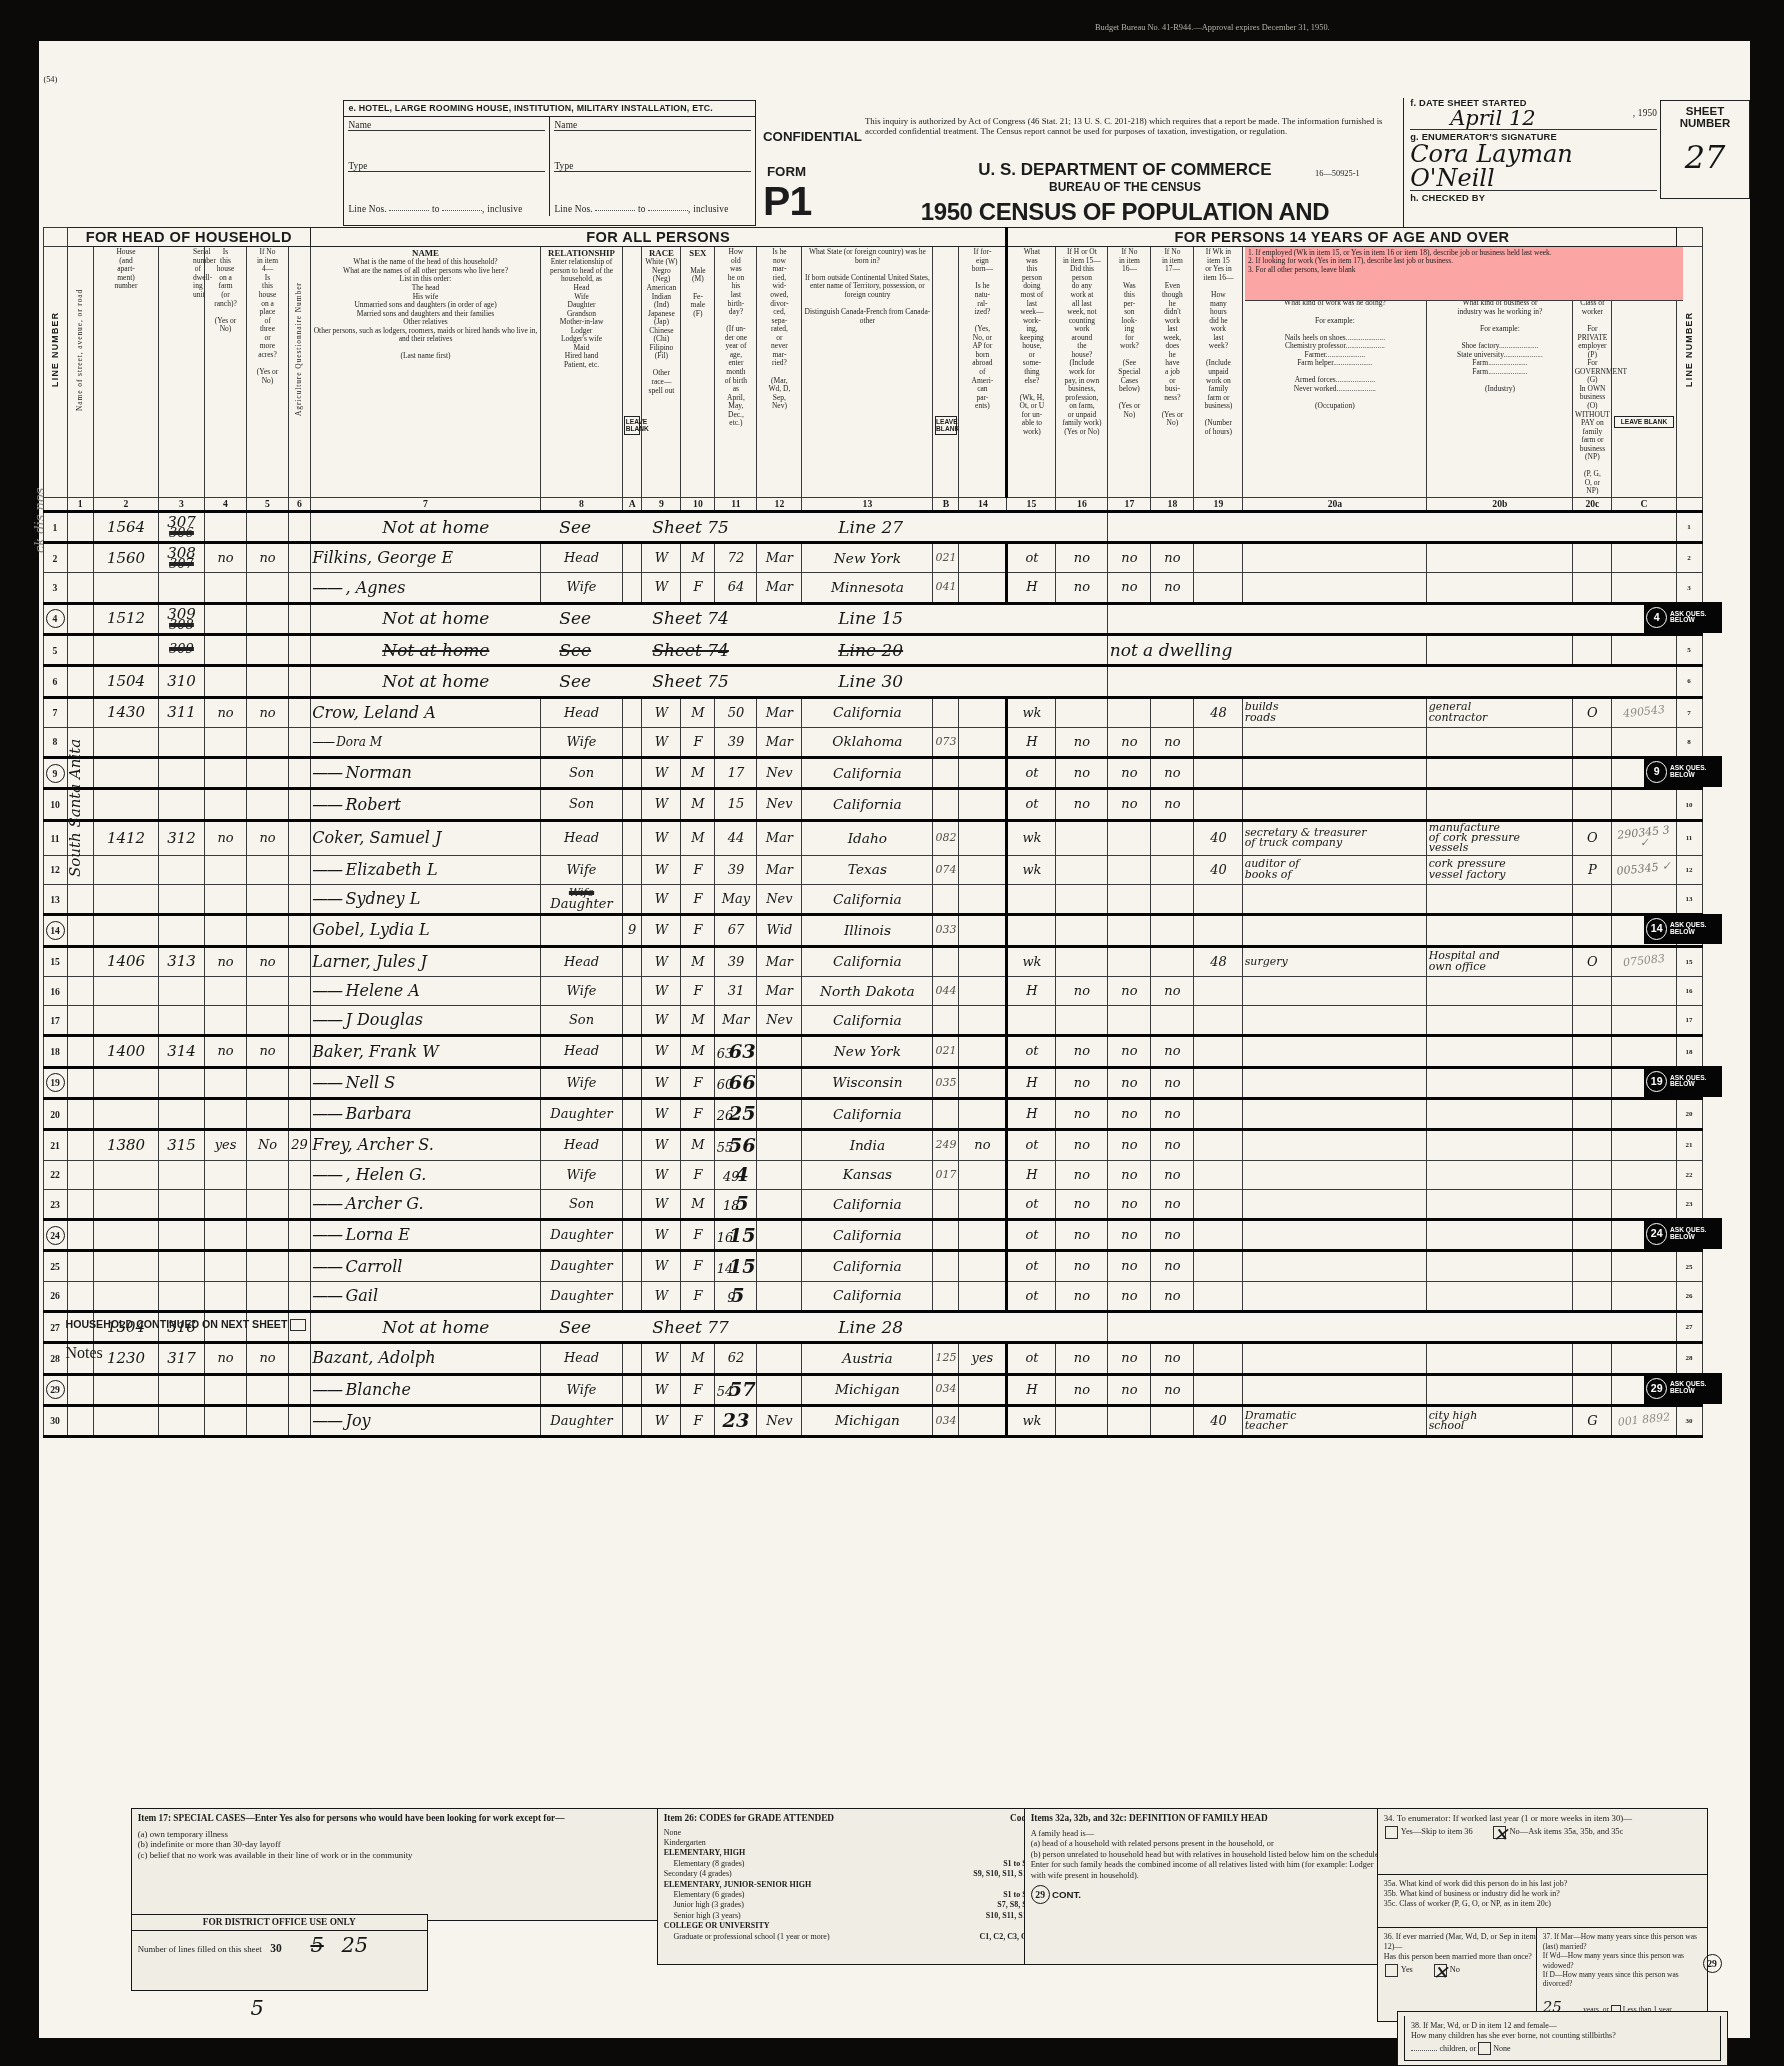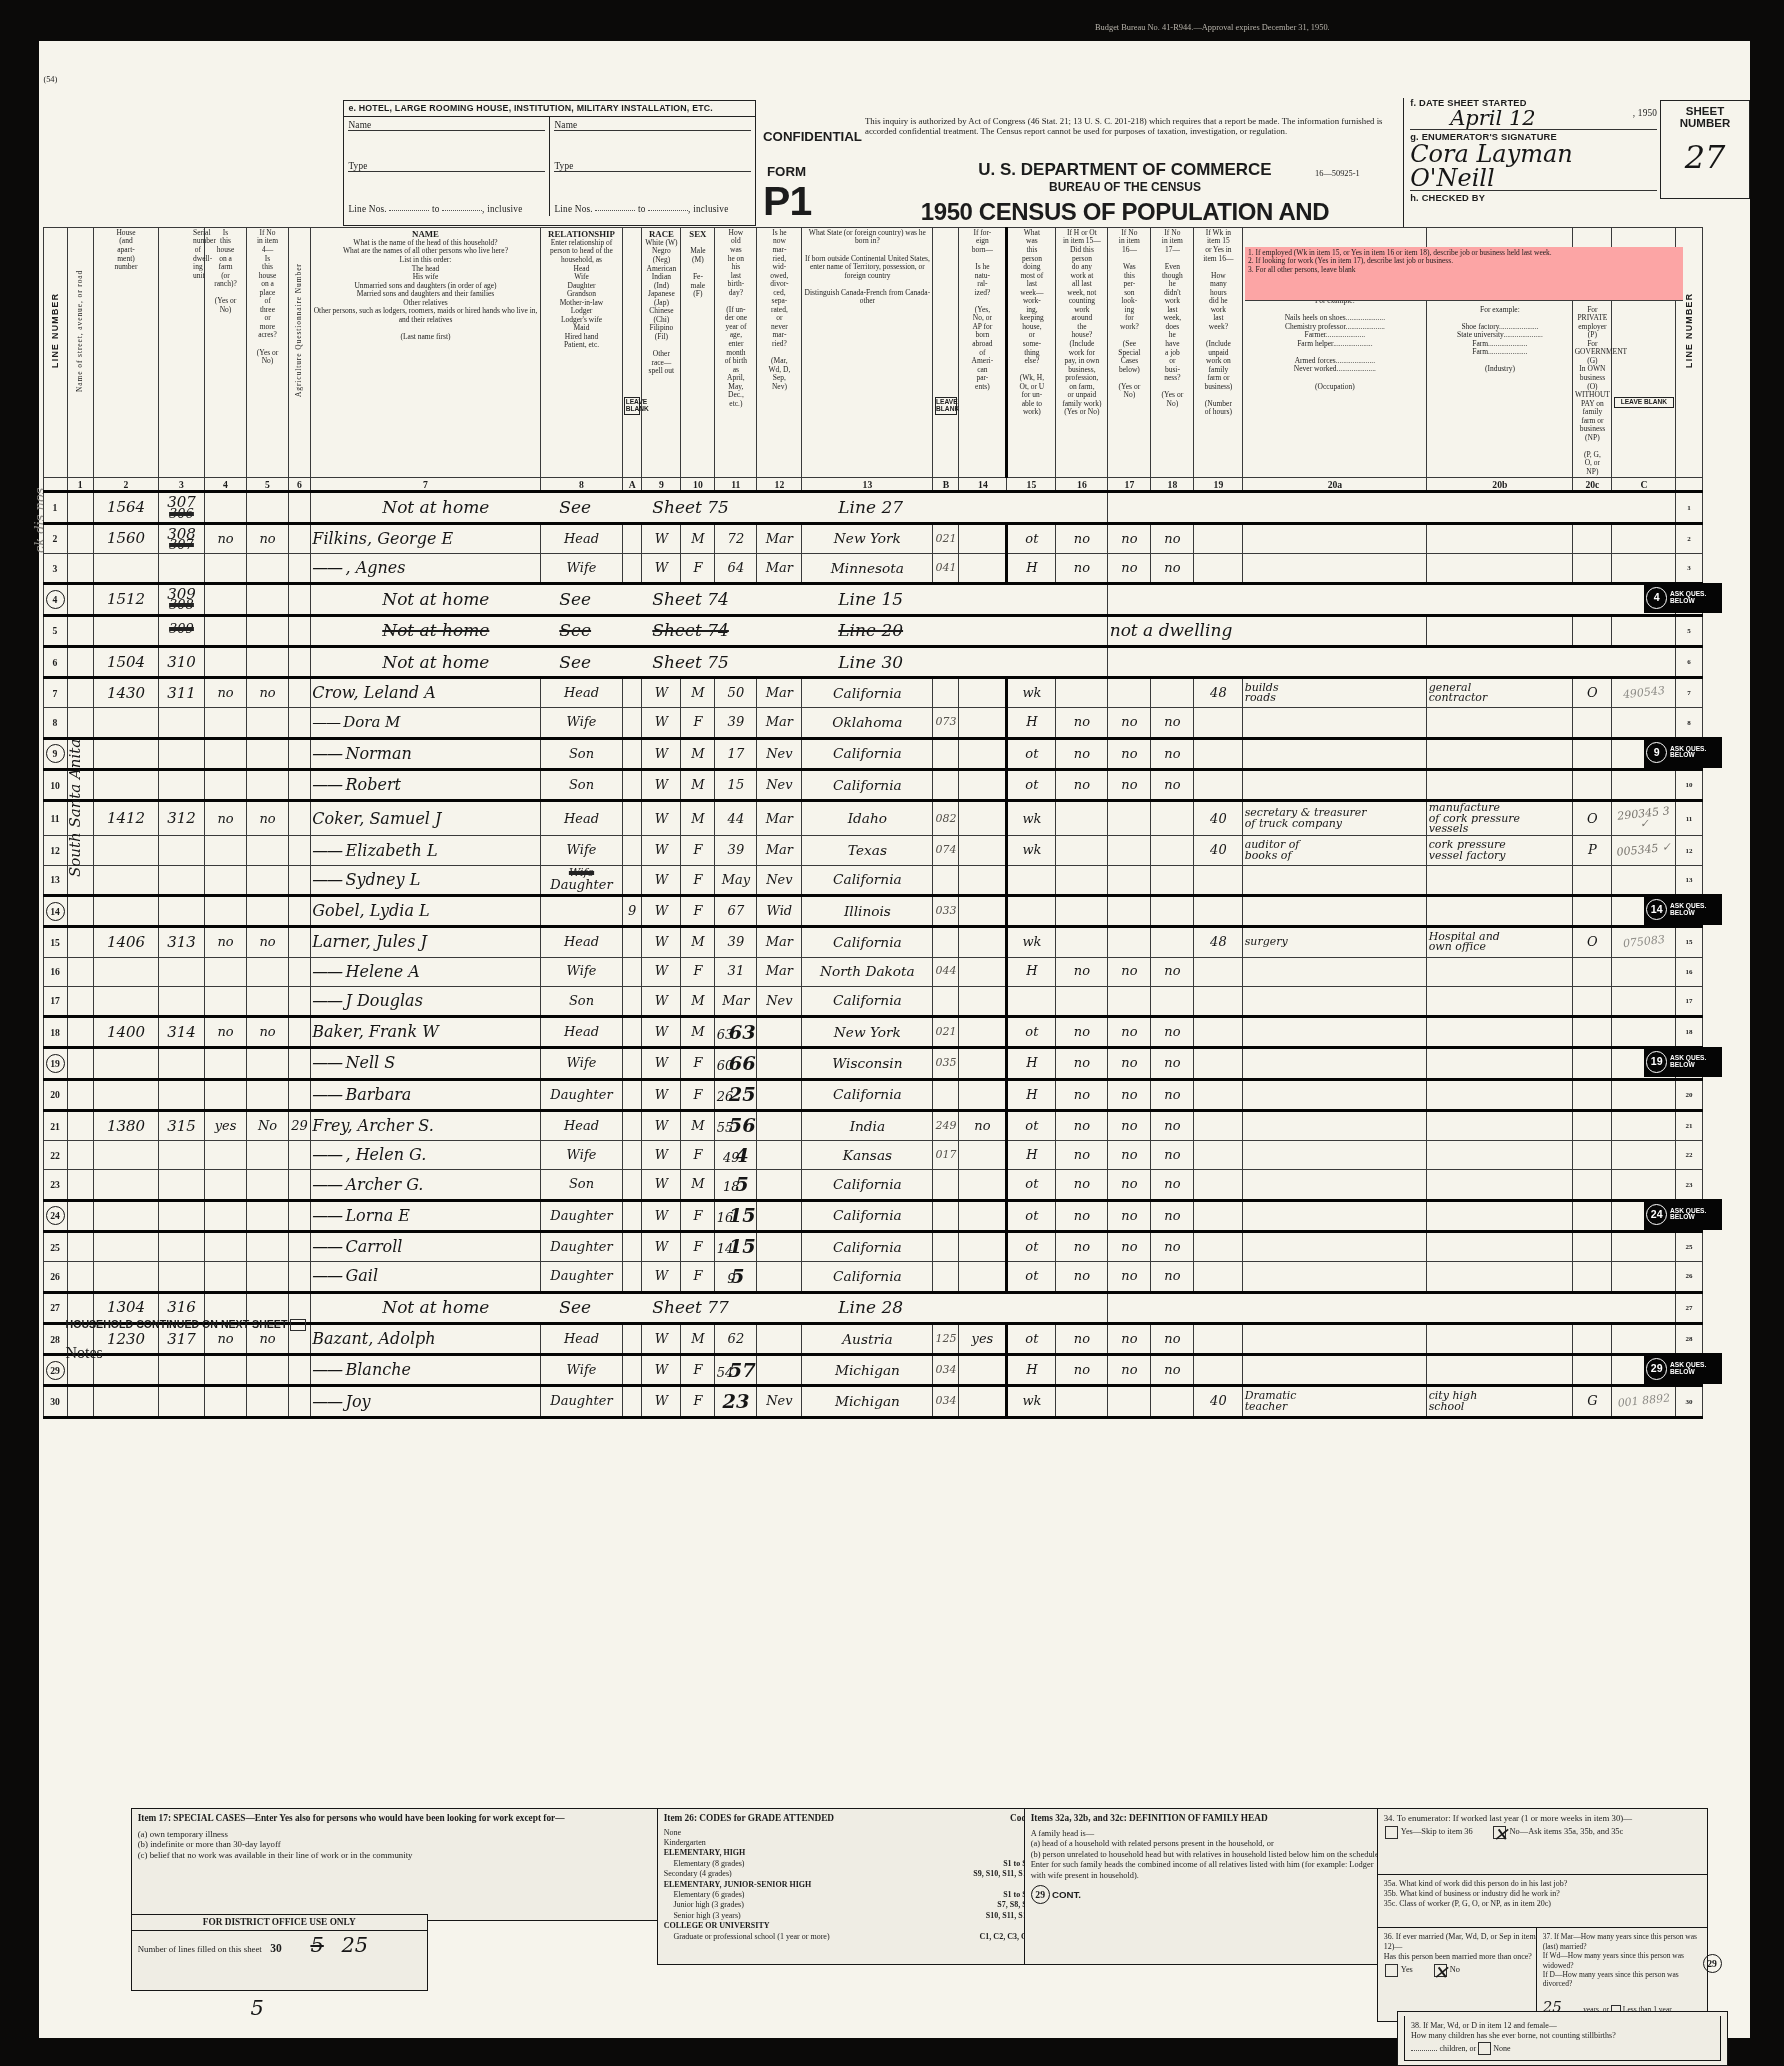--- a/index.html
+++ b/index.html
@@ -147,20 +147,27 @@
           <col style="width: 43px;">
           <col style="width: 43px;">
           <col style="width: 49px;">
           <col style="width: 184px;">
           <col style="width: 146px;">
           <col style="width: 39px;">
           <col style="width: 64px;">
           <col style="width: 26px;">
         </colgroup>
         <thead>
+          <tr style="height: 19.4px;">
+            <th></th>
+            <th class="grp" colspan="6">FOR HEAD OF HOUSEHOLD</th>
+            <th class="grp" colspan="10">FOR ALL PERSONS</th>
+            <th class="grp thl" colspan="9">FOR PERSONS 14 YEARS OF AGE AND OVER</th>
+            <th></th>
+          </tr>
           <tr style="height: 221px;">
             <th style="width: 24px;"><div class="vert vlab" style="height: 203px;">LINE NUMBER</div></th>
             <th style="width: 26.5px;"><div class="vert " style="height: 203px;">Name of street, avenue, or road</div></th>
             <th style="width: 65px;"><div>House
 (and
 apart-
 ment)
 number</div></th>
             <th style="width: 46px; padding-left: 34px;"><div>Serial
 number
@@ -672,21 +679,21 @@
             <td class="relc"><span class="b">7</span></td>
           </tr>
           <tr>
             <td><span class="b" style="font-size: 9.7px;">8</span></td>
             <td></td>
             <td class="hw md"></td>
             <td></td>
             <td class="hw sm"></td>
             <td class="hw sm"></td>
             <td class="hw sm"></td>
-            <td class="hw lt" style="font-size: 15px;"><span style="letter-spacing: -1.3px;">—— </span><span>Dora M</span></td>
+            <td class="hw lt" style="font-size: 12px;"><span style="letter-spacing: -1.3px;">—— </span><span>Dora M</span></td>
             <td class="hw sm">
               <div>Wife</div>
             </td>
             <td class="hw sm"></td>
             <td class="hw sm">W</td>
             <td class="hw sm">F</td>
             <td><span class="hw sm">39</span></td>
             <td class="hw sm">Mar</td>
             <td class="hw sm" style="font-size: 13.7px;">Oklahoma</td>
             <td class="hw xs" style="color: rgb(85, 82, 76);">073</td>

